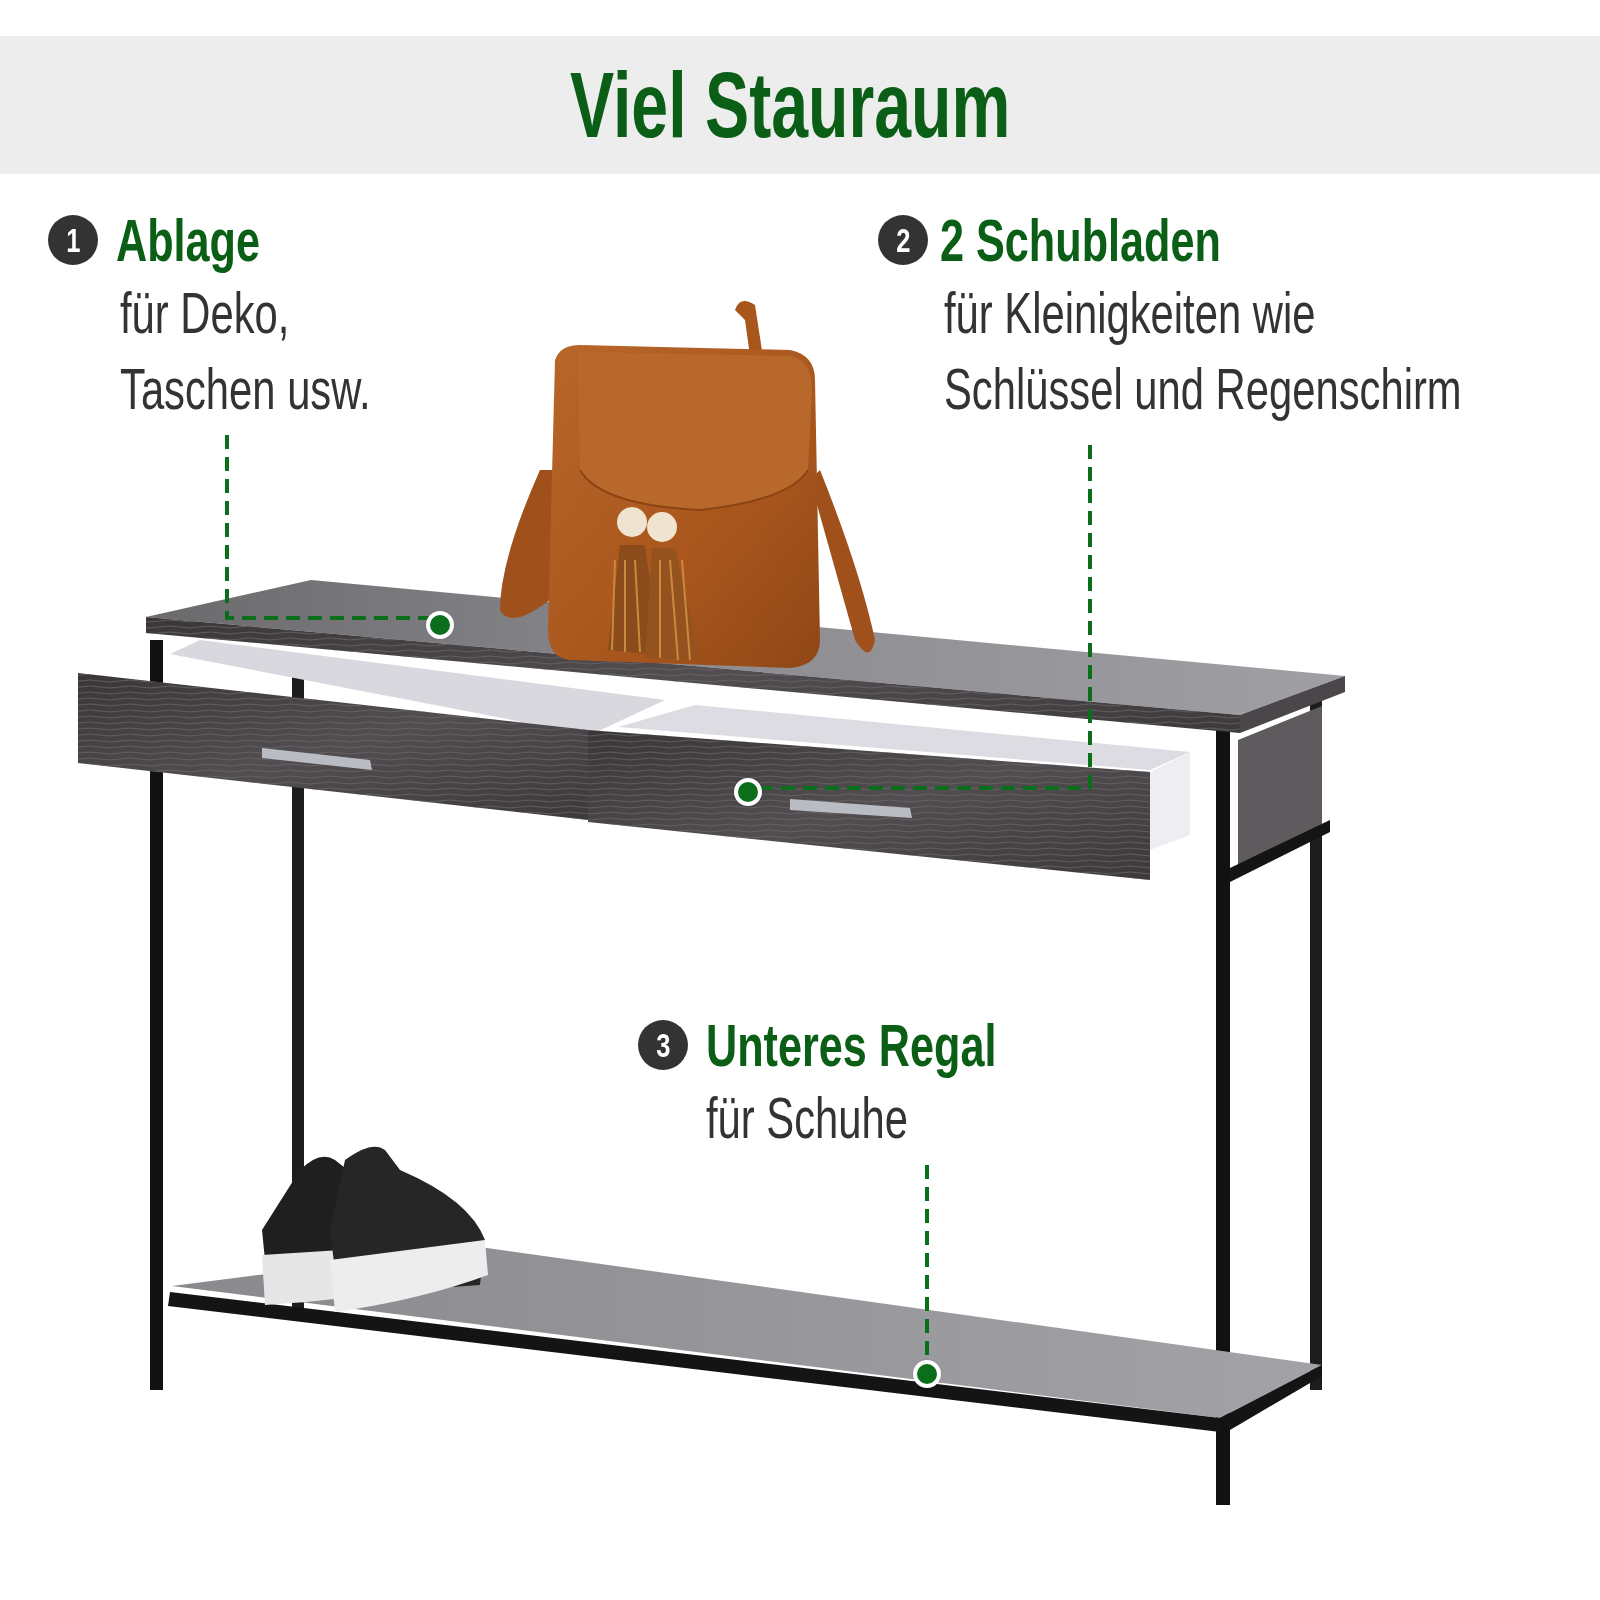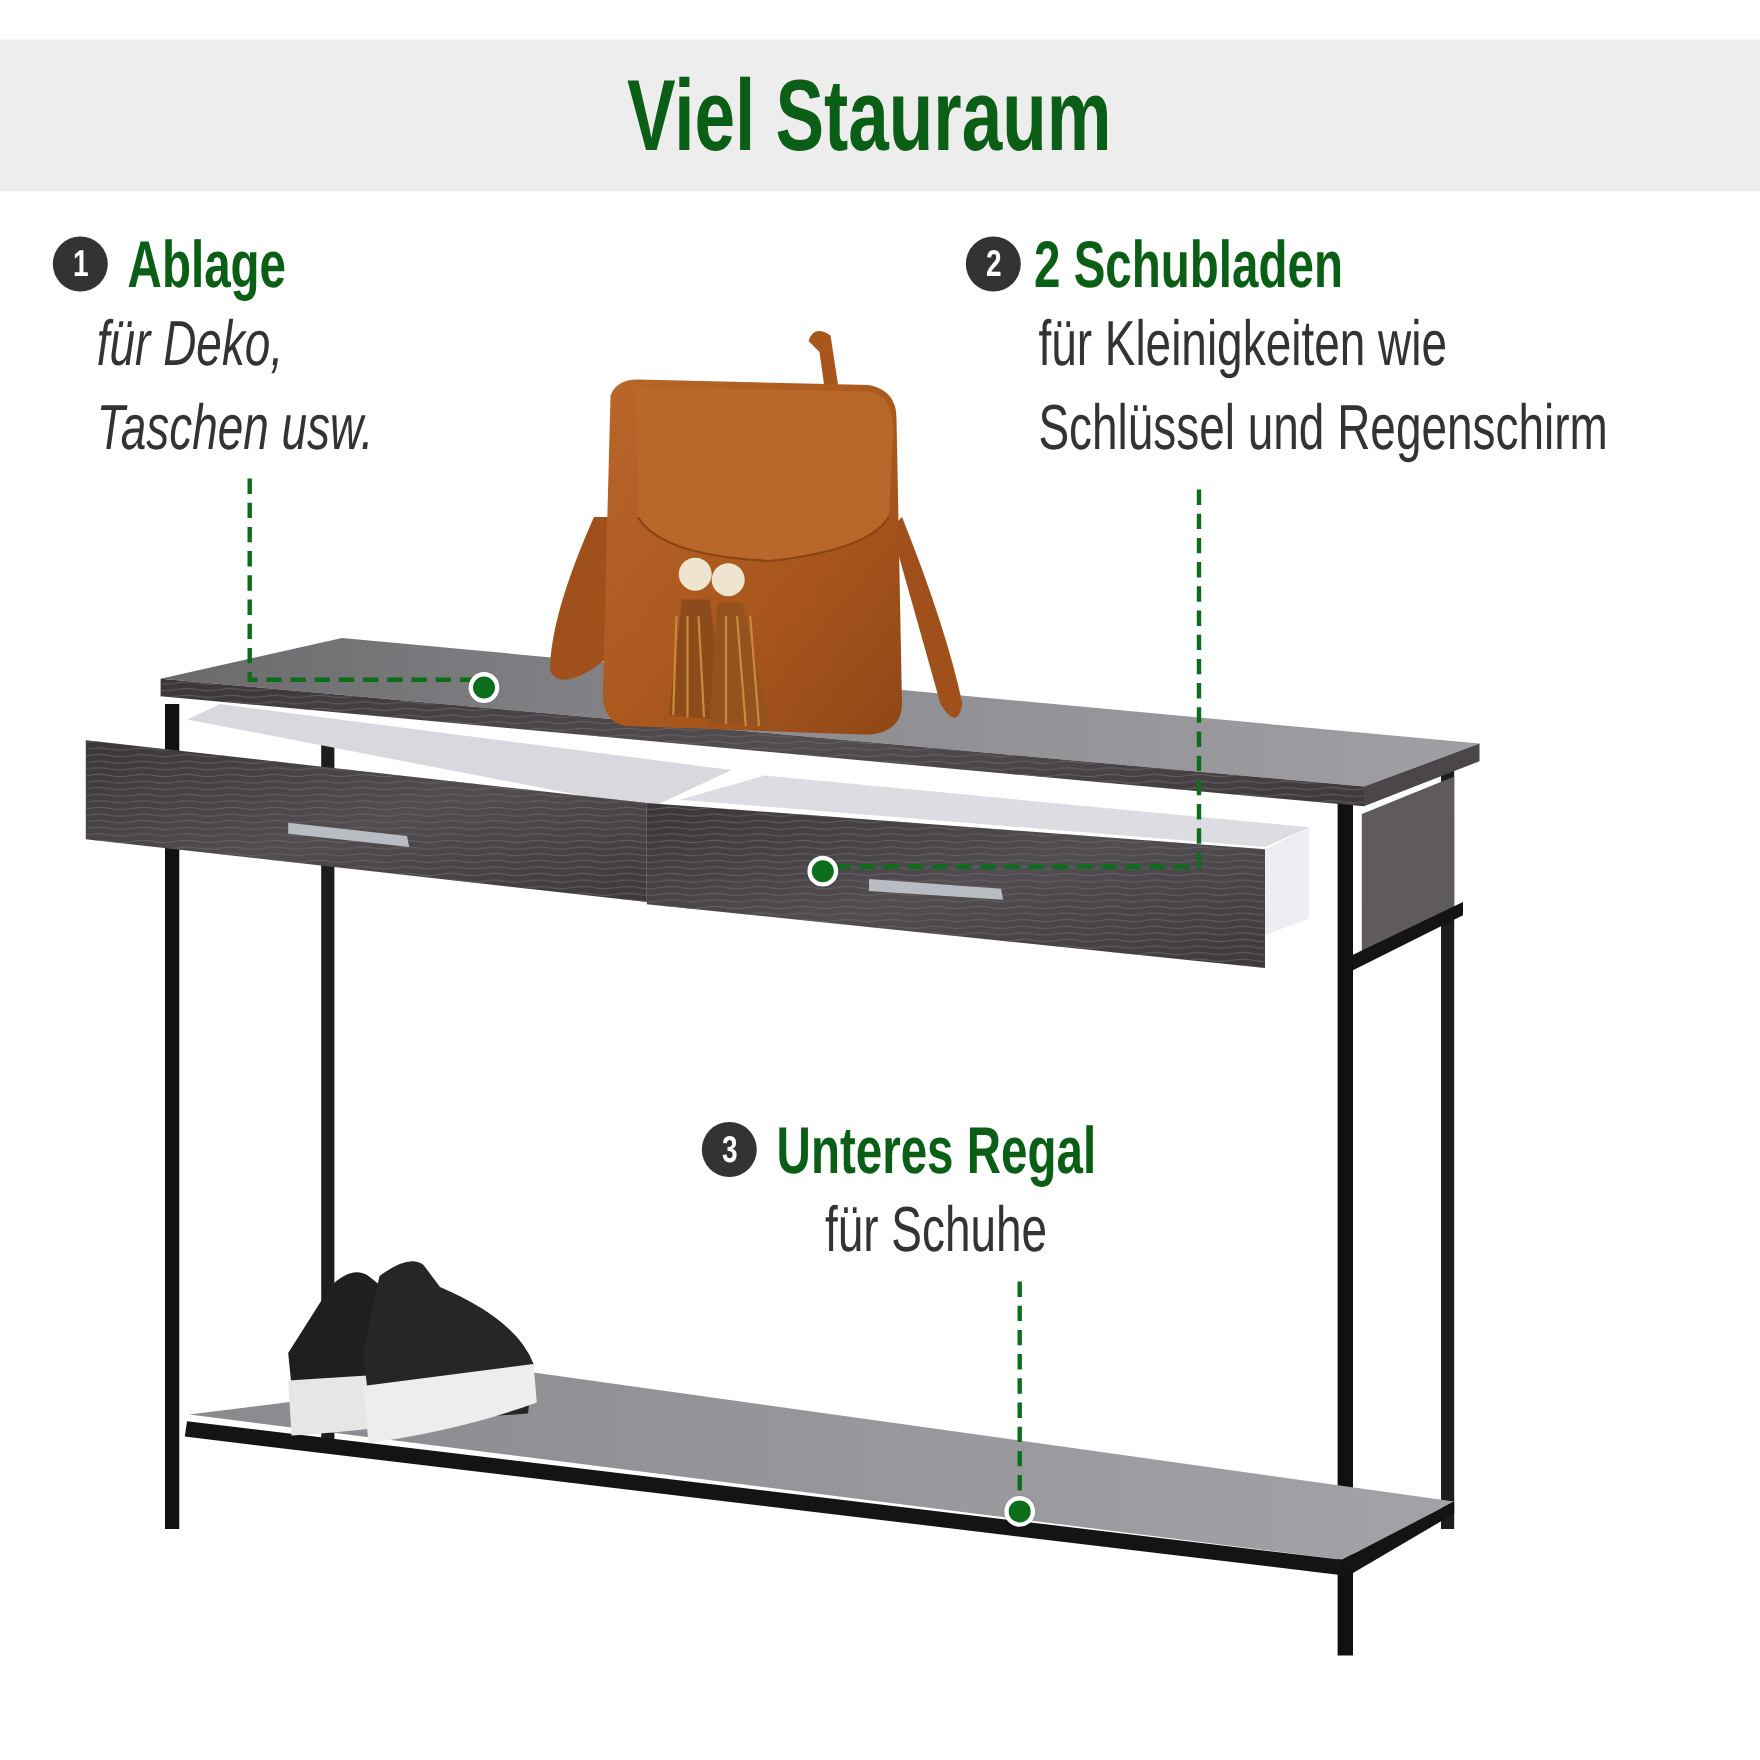--- a/index.html
+++ b/index.html
@@ -129,21 +129,21 @@
 <div class="dot" style="left:734px; top:778px;"></div>
 <div class="dot" style="left:913px; top:1360px;"></div>
 
 <div class="callout" style="left:48px; top:205px;">
   <div class="head">
     <div class="badge">
         <span>1</span>
       </div>
     <span class="hl">Ablage</span>
   </div>
-  <div style="margin-left:40px;font-style:italic;">
+  <div style="margin-left:72px;">
     <div class="desc">für Deko,</div>
     <div class="desc">Taschen usw.</div>
   </div>
 </div>
 
 <div class="callout" style="left:878px; top:205px;">
   <div class="head">
     <div class="badge">
         <span>2</span>
       </div>
@@ -155,16 +155,16 @@
   </div>
 </div>
 
 <div class="callout" style="left:638px; top:1010px;">
   <div class="head">
     <div class="badge">
         <span>3</span>
       </div>
     <span class="hl">Unteres Regal</span>
   </div>
-  <div style="margin-left:112px;">
+  <div style="margin-left:68px;">
     <div class="desc">für Schuhe</div>
   </div>
 </div>
 
 </body></html>

